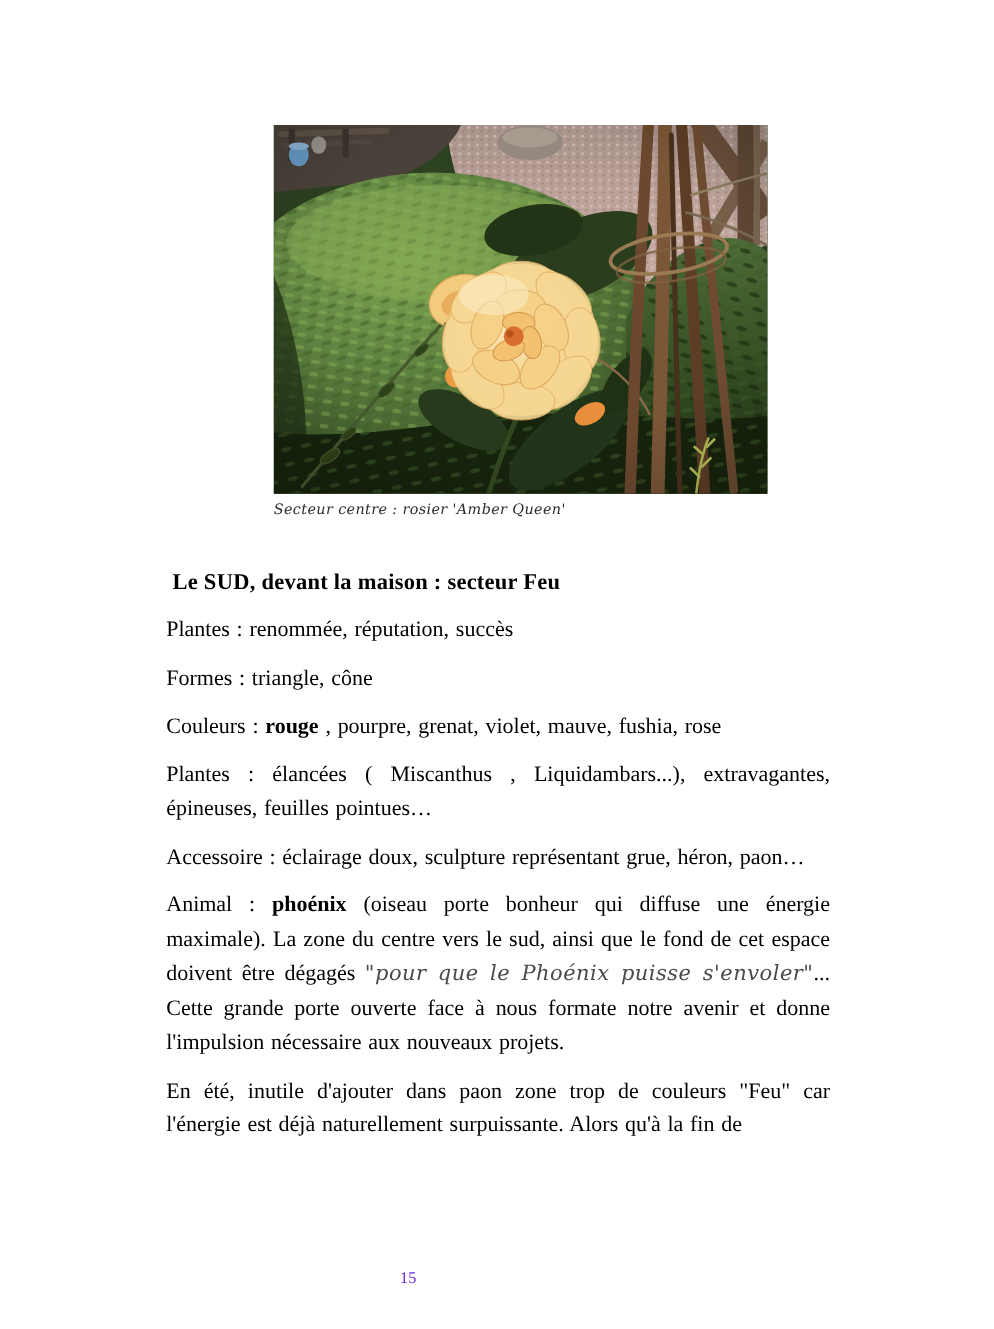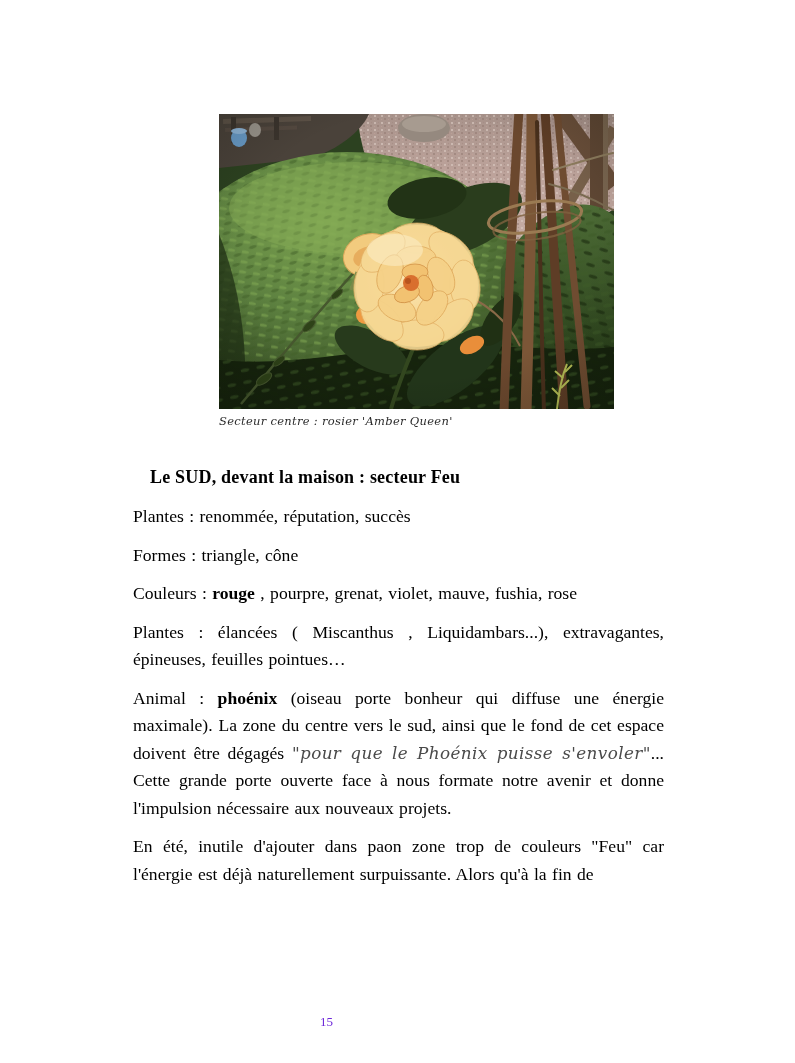--- a/index.html
+++ b/index.html
@@ -4,34 +4,34 @@
 <style>
   html,body { margin:0; padding:0; background:#ffffff; }
   .page {
     position:relative;
     width:795px; height:1063px;
     background:#ffffff;
     overflow:hidden;
     font-family:"Liberation Serif", serif;
     color:#000;
   }
-  figure.photo-figure { position:absolute; left:203px; top:98px; width:329px; margin:0; padding:16px; }
+  figure.photo-figure { position:absolute; left:203px; top:84px; width:329px; margin:0; padding:16px; }
   .photo-frame { width:395px; height:295px; overflow:hidden; background:#2c4120; }
   .photo-frame svg { display:block; }
   figcaption {
     margin-top:5px;
     font-family:"DejaVu Serif", serif;
     font-style:italic;
     font-size:11.5px;
     color:#2b2b2b;
     letter-spacing:0.3px;
   }
   .content { position:absolute; left:133px; top:451px; width:531px; }
   h2.section-heading {
-    margin:12px; padding-left:5px;
+    margin:0; padding-left:5px;
     font-size:18px; font-weight:bold;
     line-height:28px;
     letter-spacing:0.2px;
   }
   .content p {
     margin:11px 0 0 0;
     font-size:17.6px;
     line-height:27.5px;
     text-align:justify;
     word-spacing:1px;
@@ -219,19 +219,20 @@
     <figcaption>Secteur centre : rosier 'Amber Queen'</figcaption>
   </figure>
 
   <div class="content">
     <h2 class="section-heading">Le SUD, devant la maison : secteur Feu</h2>
     <div id="paragraphs">
         <p><span class="n">Plantes : renommée, réputation, succès</span></p>
         <p><span class="n">Formes : triangle, cône</span></p>
         <p><span class="n">Couleurs : </span><span class="b">rouge</span><span class="n"> , pourpre, grenat, violet, mauve, fushia, rose</span></p>
         <p><span class="n">Plantes :  élancées ( Miscanthus , Liquidambars...), extravagantes, épineuses, feuilles pointues…</span></p>
+        <p><span class="n">Accessoire :  éclairage doux, sculpture représentant grue, héron, paon…</span></p>
         <p><span class="n">Animal : </span><span class="b">phoénix</span><span class="n"> (oiseau porte bonheur qui diffuse une énergie maximale). La zone du centre vers le sud, ainsi que le fond de cet espace doivent être dégagés </span><span class="i">"pour que le Phoénix puisse s'envoler"</span><span class="n">... Cette grande porte ouverte face à nous formate notre avenir et donne l'impulsion nécessaire aux nouveaux projets.</span></p>
         <p><span class="n">En été, inutile d'ajouter dans paon zone trop de couleurs "Feu" car l'énergie est déjà naturellement surpuissante. Alors qu'à la fin de</span></p>
       </div>
   </div>
 
   <div class="page-number">15</div>
 </div>
 
 </body></html>

